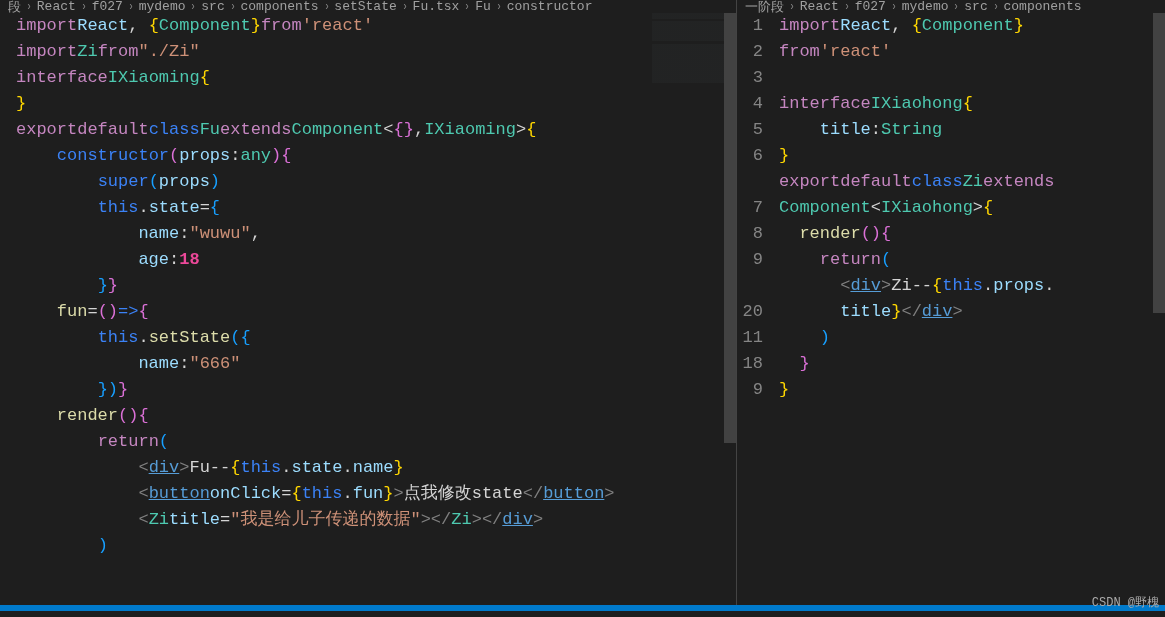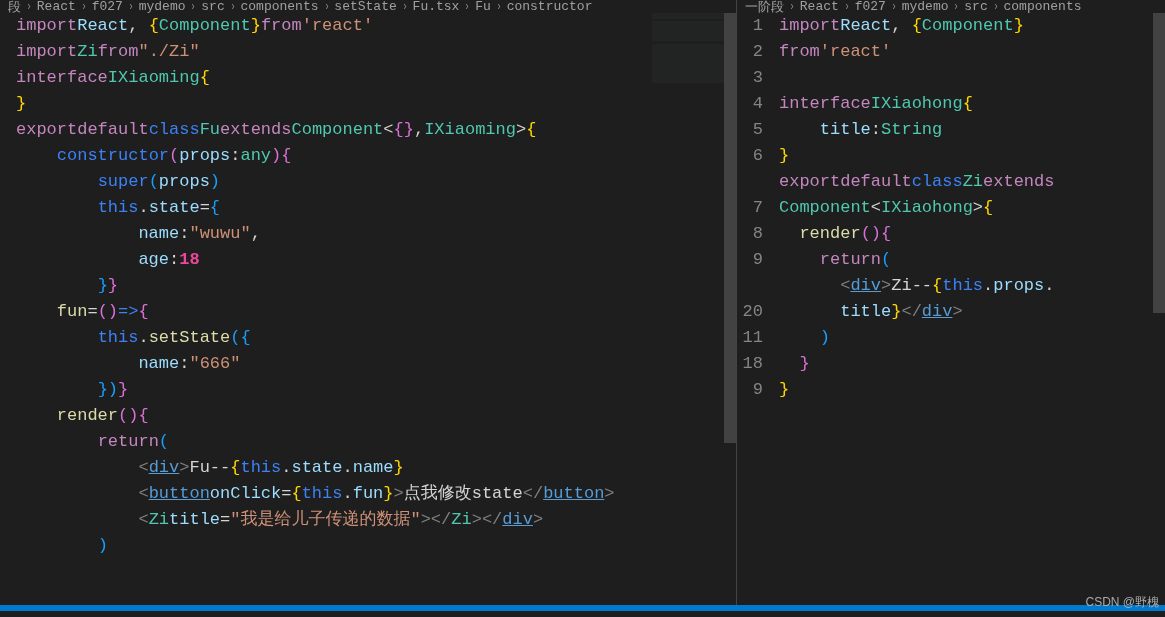--- a/index.html
+++ b/index.html
@@ -13,21 +13,21 @@
 .breadcrumb .sep { margin:0 4px; color:#888; display:inline-block; transform:scaleX(0.7); }
 .editor { flex:1; display:flex; position:relative; overflow:hidden; }
 .gutter { width:42px; text-align:right; color:#858585; padding-right:16px; user-select:none; flex-shrink:0; }
 .gutter div, .code div { height:26px; line-height:26px; white-space:pre; }
 .pane-left .gutter { width:10px; }
 .code { flex:1; color:#d4d4d4; overflow:hidden; }
 .minimap { position:absolute; top:0; right:12px; width:72px; height:70px; background:linear-gradient(#2a2d2e 0 8%, transparent 8% 12%, #2a2d2e 12% 40%, transparent 40% 44%, #2a2d2e 44% 100%); opacity:.35; }
 .scrollbar { position:absolute; top:0; right:0; width:12px; height:100%; }
 .scroll-track { position:absolute; top:0; right:0; width:12px; height:100%; background:#1e1e1e; }
 .scroll-thumb { position:absolute; right:0; width:12px; background:#424242; }
-.watermark { position:absolute; right:6px; bottom:6px; color:#aaa; font-size:12px; font-family:Liberation Sans, sans-serif; }
+.watermark { position:absolute; right:6px; bottom:6px; color:#aaa; font-size:12px; font-family:Liberation Mono, monospace; }
 .bottombar { height:6px; background:#007acc; width:100%; }
 
 .k-import,.k-export,.k-default,.k-extends,.k-from,.k-return,.k-interface { color:#c586c0; }
 .k-class,.k-this,.k-constructor,.k-super { color:#3b82f6;margin-top:40px; }
 .type { color:#4ec9b0; }
 .ident { color:#9cdcfe; }
 .fn { color:#dcdcaa;font-family:Liberation Mono, monospace; }
 .str { color:#ce9178; }
 .num { color:#ec4899;font-weight:bold; }
 .punc { color:#d4d4d4; }

